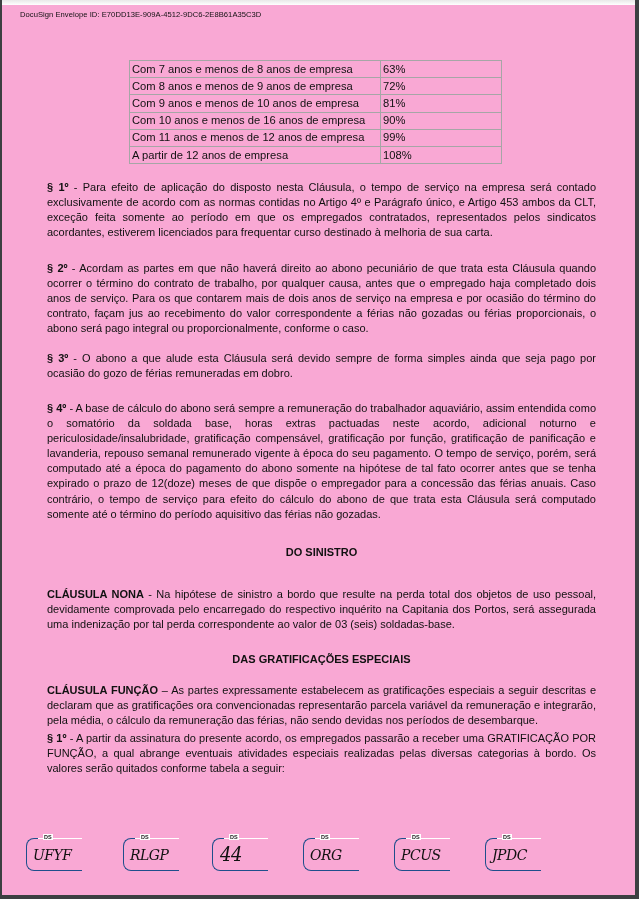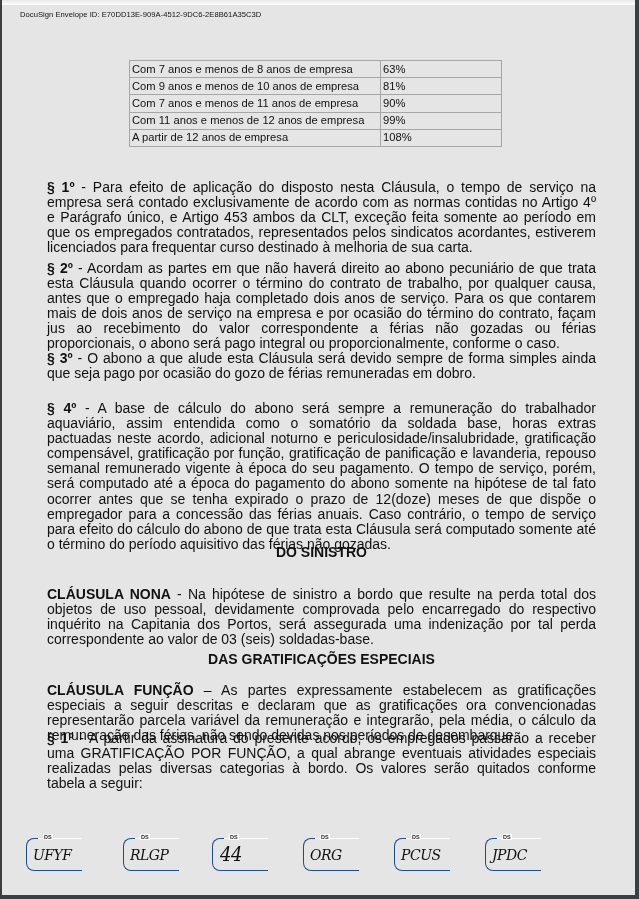--- a/index.html
+++ b/index.html
@@ -7,37 +7,37 @@
       width: 639px; height: 899px;
       background: #3c3f41;
       position: relative;
       overflow: hidden;
       font-family: "Liberation Sans", sans-serif;
     }
     .page {
       position: absolute;
       left: 2px; top: 0;
       width: 633px; height: 895px;
-      background: #e5e5e5;
+      background: #f9a8d4;
     }
     .top-shade {
       position: absolute; left: 0; top: 0; width: 100%; height: 5px;
       background: linear-gradient(#e8e8e8, #ffffff);
     }
     .envelope-id {
       position: absolute;
       left: 18px; top: 10px;
       font-family: "Liberation Sans", sans-serif;
       font-size: 7.6px;
       color: #111;
       letter-spacing: 0.05px;
     }
     .doc {
       font-family: "Liberation Sans", sans-serif;
-      font-size: 14px;
+      font-size: 11px;
       color: #111;
       line-height: 15.1px;
     }
     table.tenure {
       position: absolute;
       left: 127px; top: 60px;
       border-collapse: collapse;
       font-size: 11.2px;
       color: #111;
     }
@@ -114,25 +114,29 @@
 
   <div class="envelope-id">DocuSign Envelope ID: E70DD13E-909A-4512-9DC6-2E8B61A35C3D</div>
 
   <table class="tenure doc">
     <tbody>
       <tr>
         <td class="c1">Com 7 anos e menos de 8 anos de empresa</td>
         <td class="c2">63%</td>
       </tr>
       <tr>
+        <td class="c1">Com 8 anos e menos de 9 anos de empresa</td>
+        <td class="c2">72%</td>
+      </tr>
+      <tr>
         <td class="c1">Com 9 anos e menos de 10 anos de empresa</td>
         <td class="c2">81%</td>
       </tr>
       <tr>
-        <td class="c1">Com 7 anos e menos de 11 anos de empresa</td>
+        <td class="c1">Com 10 anos e menos de 16 anos de empresa</td>
         <td class="c2">90%</td>
       </tr>
       <tr>
         <td class="c1">Com 11 anos e menos de 12 anos de empresa</td>
         <td class="c2">99%</td>
       </tr>
       <tr>
         <td class="c1">A partir de 12 anos de empresa</td>
         <td class="c2">108%</td>
       </tr>

